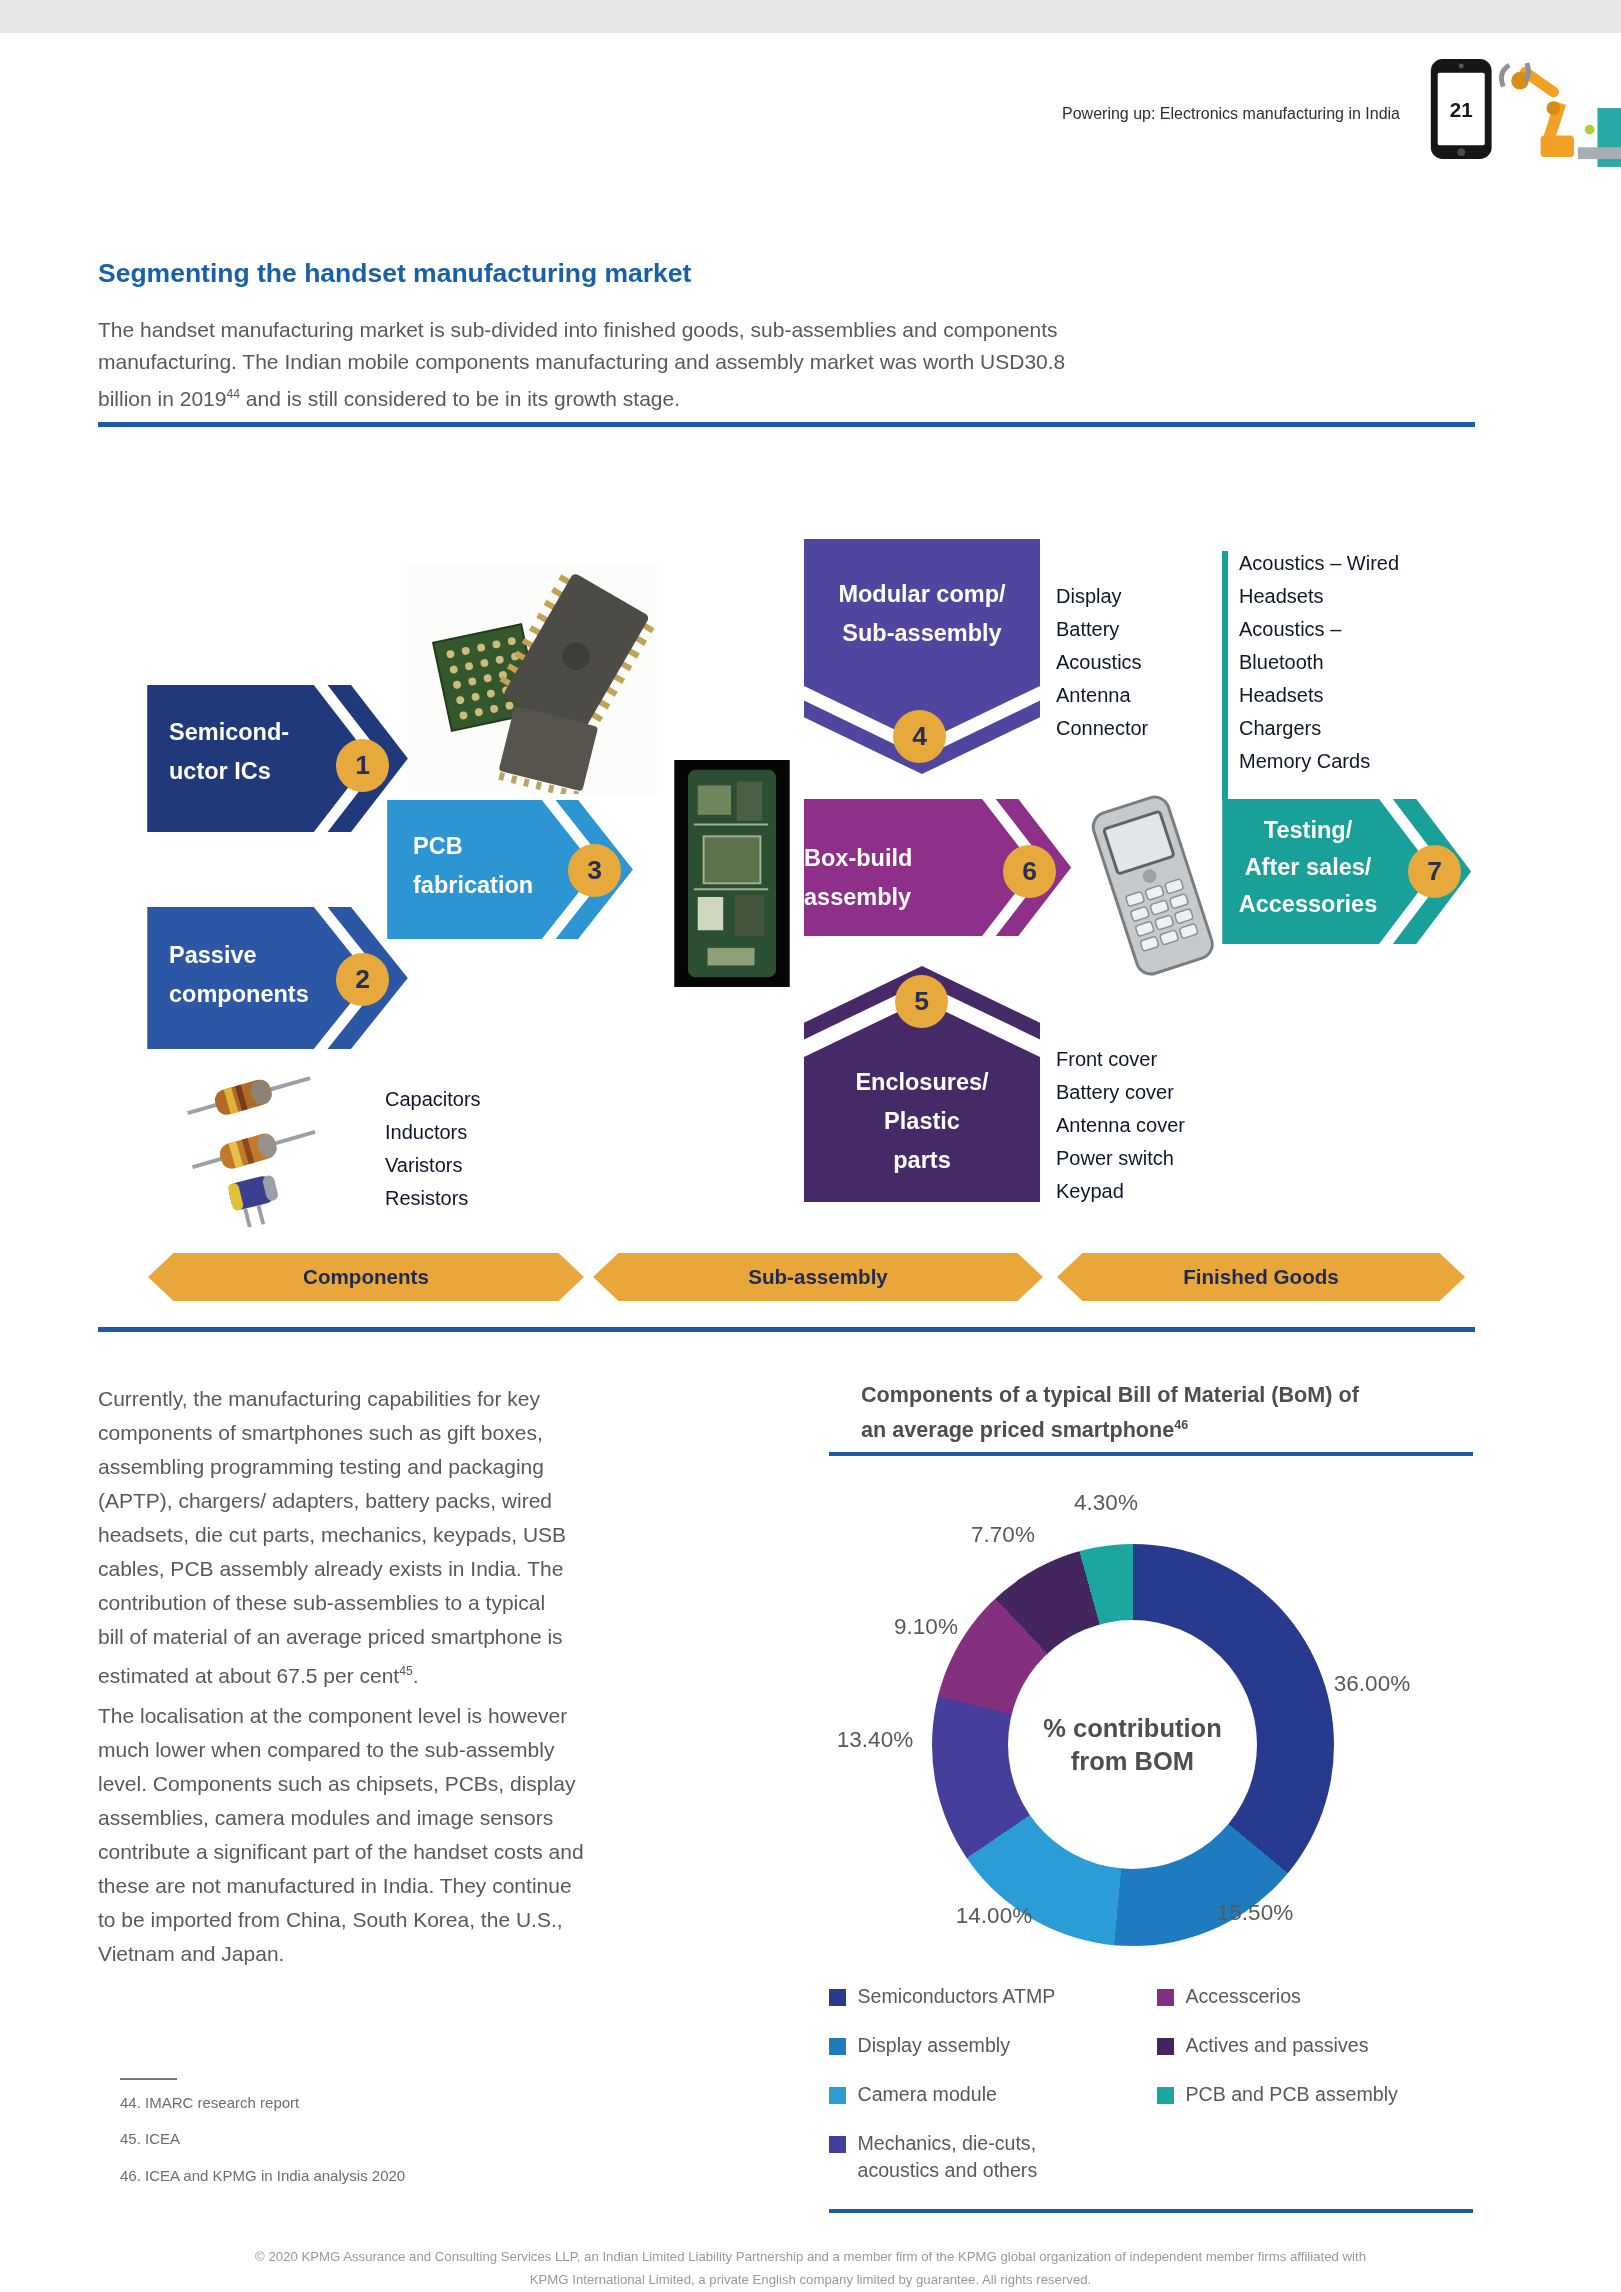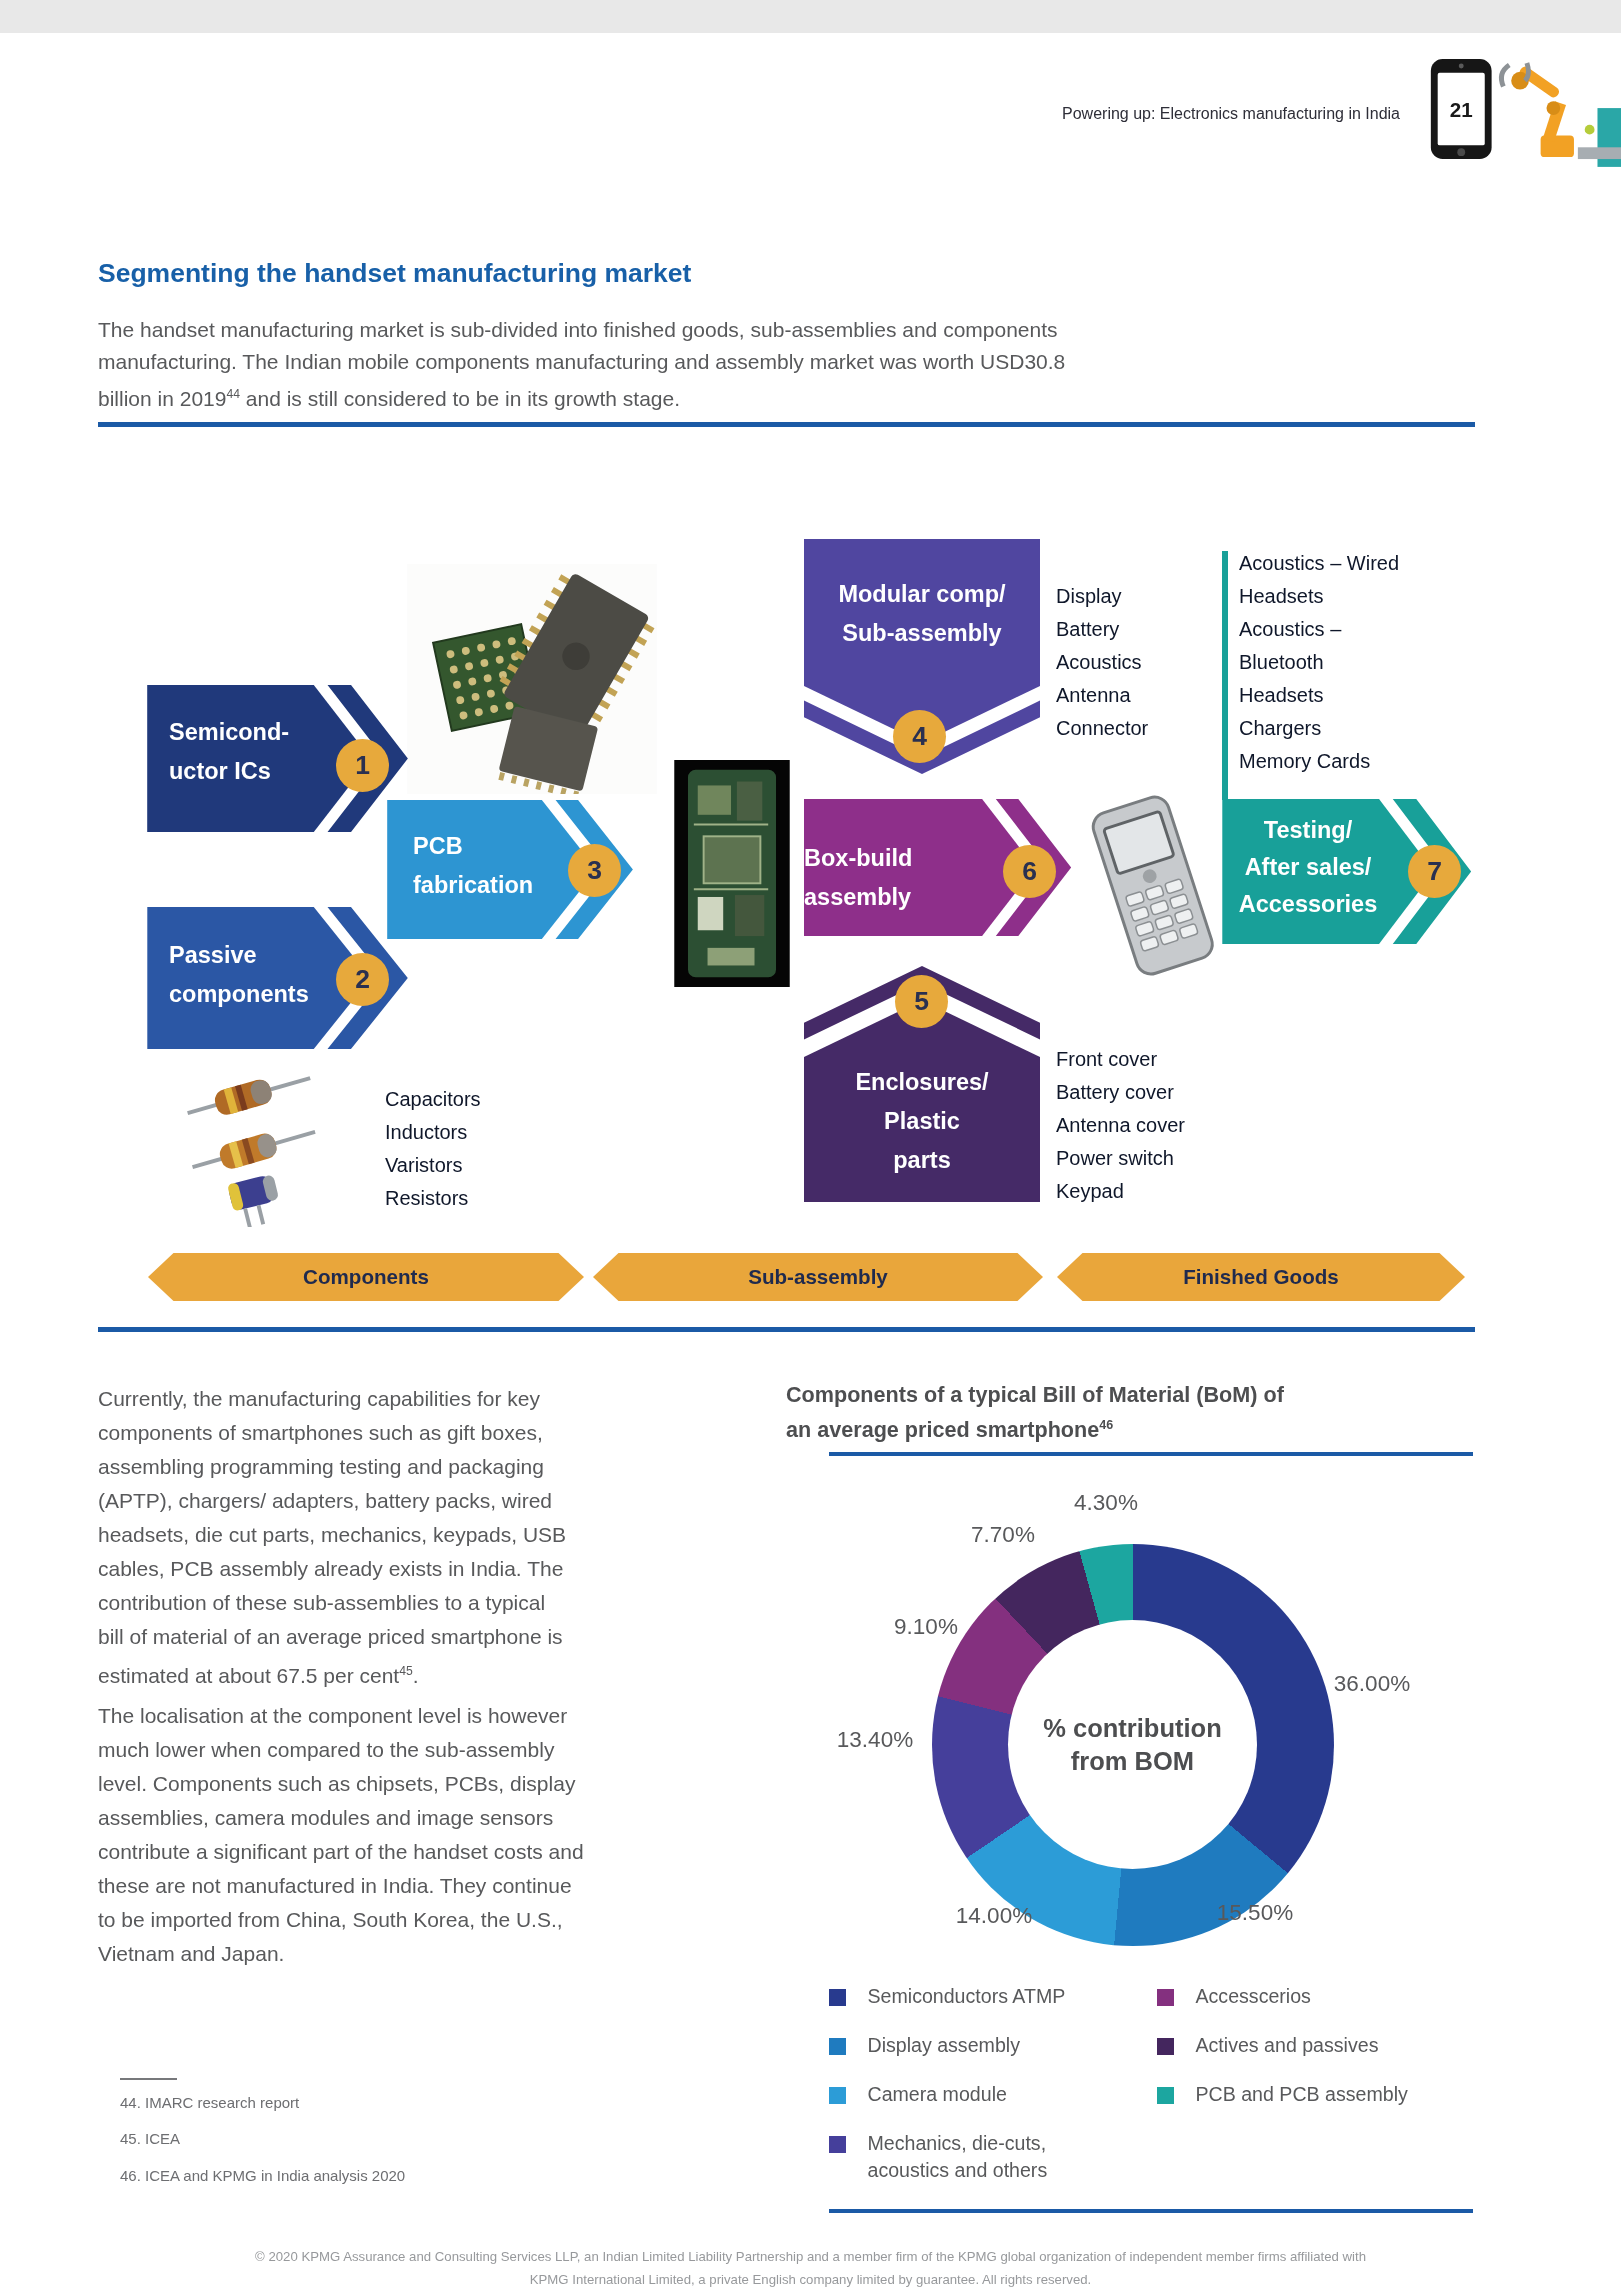--- a/index.html
+++ b/index.html
@@ -25,28 +25,28 @@
               display:flex;align-items:center;justify-content:center;font-size:26.5px;font-weight:bold;}
   .dlist{font-size:20px;color:#0f172a;}
   .dlist div{line-height:33px;}
   .teal-bar{left:1222px;top:518px;width:5.9px;height:249px;background:#18a099;}
   .flow-arrow{height:48px;background:#e9a63b;display:flex;align-items:center;justify-content:center;
               font-size:20.6px;font-weight:bold;color:#1f2a4e;
               clip-path:polygon(25.5px 0,calc(100% - 25.5px) 0,100% 50%,calc(100% - 25.5px) 100%,25.5px 100%,0 50%);}
 
   
   .para{left:98px;width:706px;font-size:21px;line-height:34px;color:#58595b;}
-  .chart-title{left:786px;top:1347px;width:667px;font-size:21.6px;font-weight:bold;line-height:30px;color:#4d4e50;}
+  .chart-title{left:861px;top:1347px;width:667px;font-size:21.6px;font-weight:bold;line-height:30px;color:#4d4e50;}
   .donut{left:932px;top:1511px;width:402px;height:402px;border-radius:50%;}
   .hole{position:absolute;left:76px;top:76px;width:249px;height:249px;border-radius:50%;background:#ffffff;
         display:flex;align-items:center;justify-content:center;text-align:center;
         font-size:25.5px;font-weight:bold;color:#4d4e50;line-height:33px;}
   .slice-label{transform:translate(-50%,-50%);font-size:22.5px;color:#58595b;white-space:nowrap;}
   .legend{font-size:19.6px;color:#58595b;width:323px;}
-  .legend-item{display:flex;margin-bottom:21.6px;line-height:27.4px;gap:10px;}
+  .legend-item{display:flex;margin-bottom:21.6px;line-height:27.4px;}
   .legend-item .sw{width:16.7px;height:16.7px;margin:5.9px 11.8px 0 0;flex:none;}
   .legend-item .lt{white-space:pre-line;}
 
   .fn{left:120px;top:2060px;font-size:15px;color:#6d6e71;}
   .fn div{margin-bottom:16.7px;line-height:19.6px;}
   .footer-line{left:0;width:1621px;text-align:center;font-size:13.2px;color:#97999c;}
 </style>
 </head>
 <body>
 

